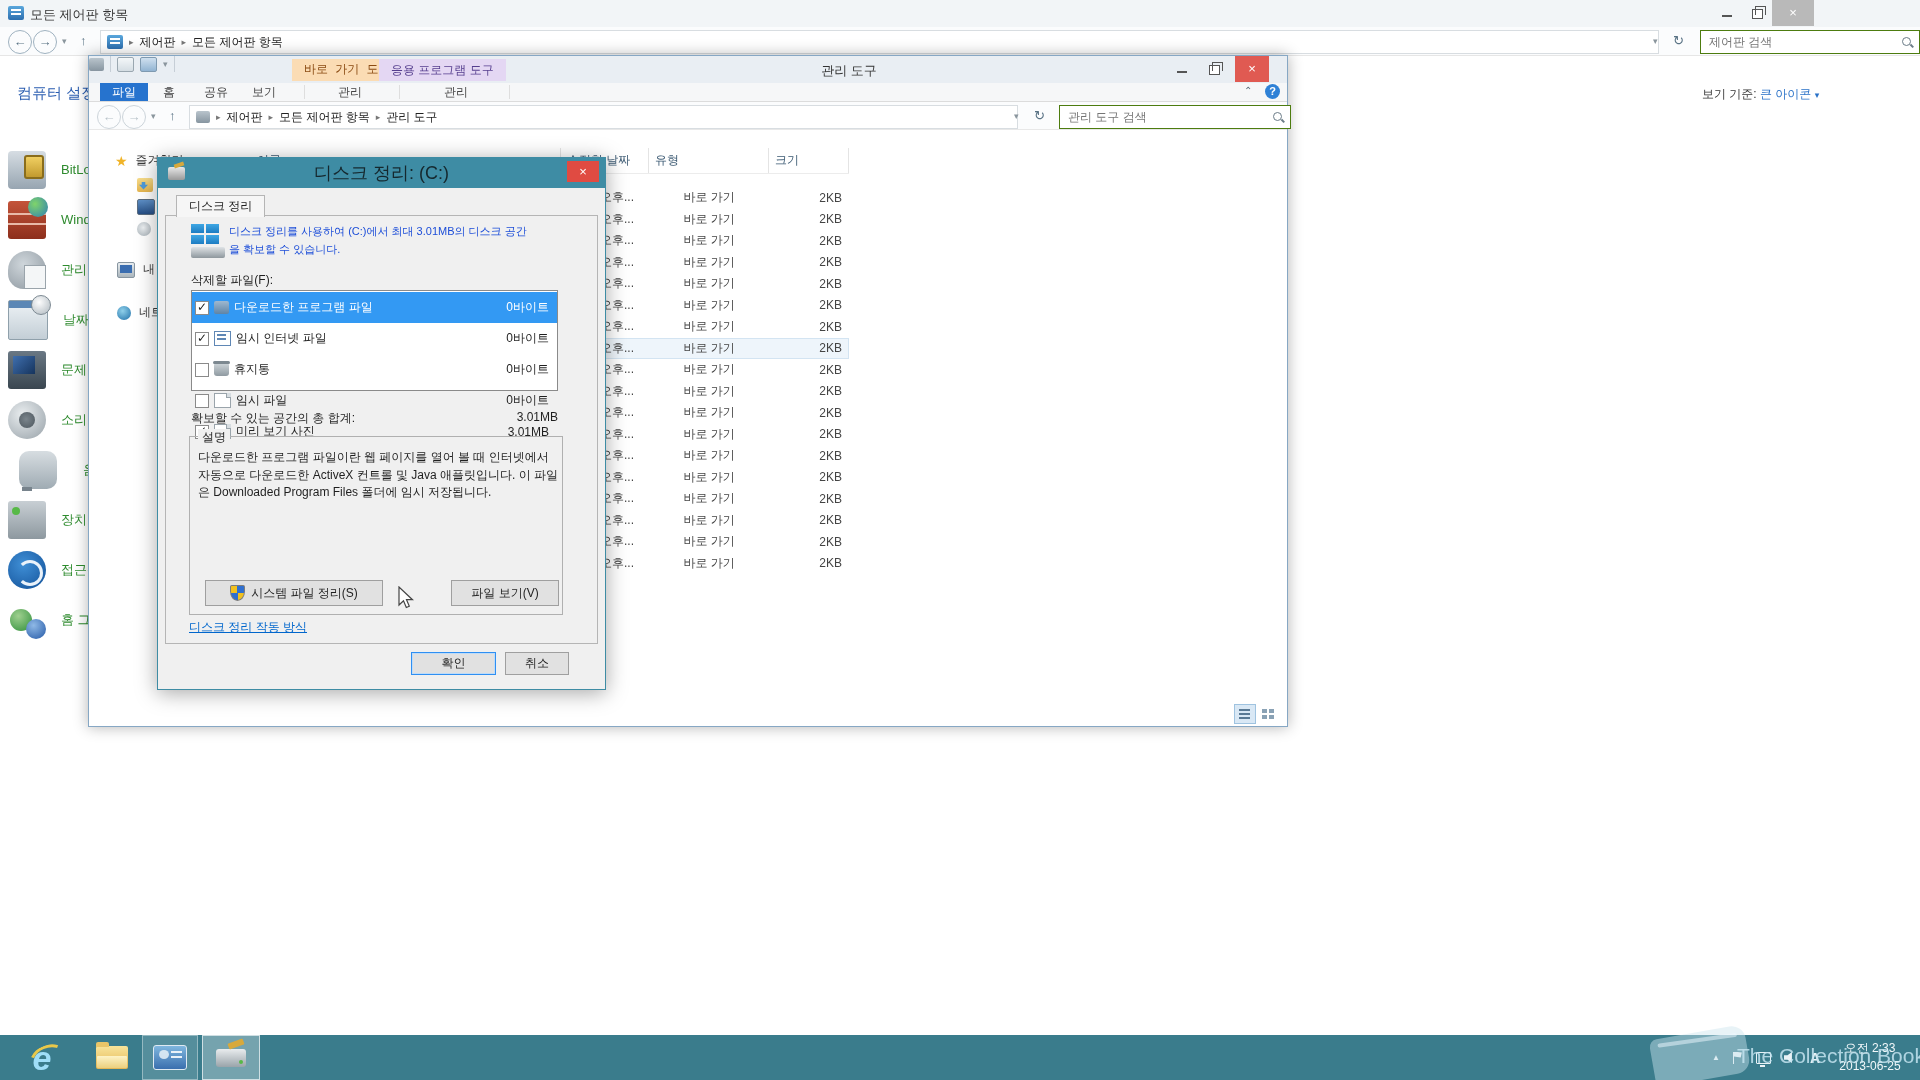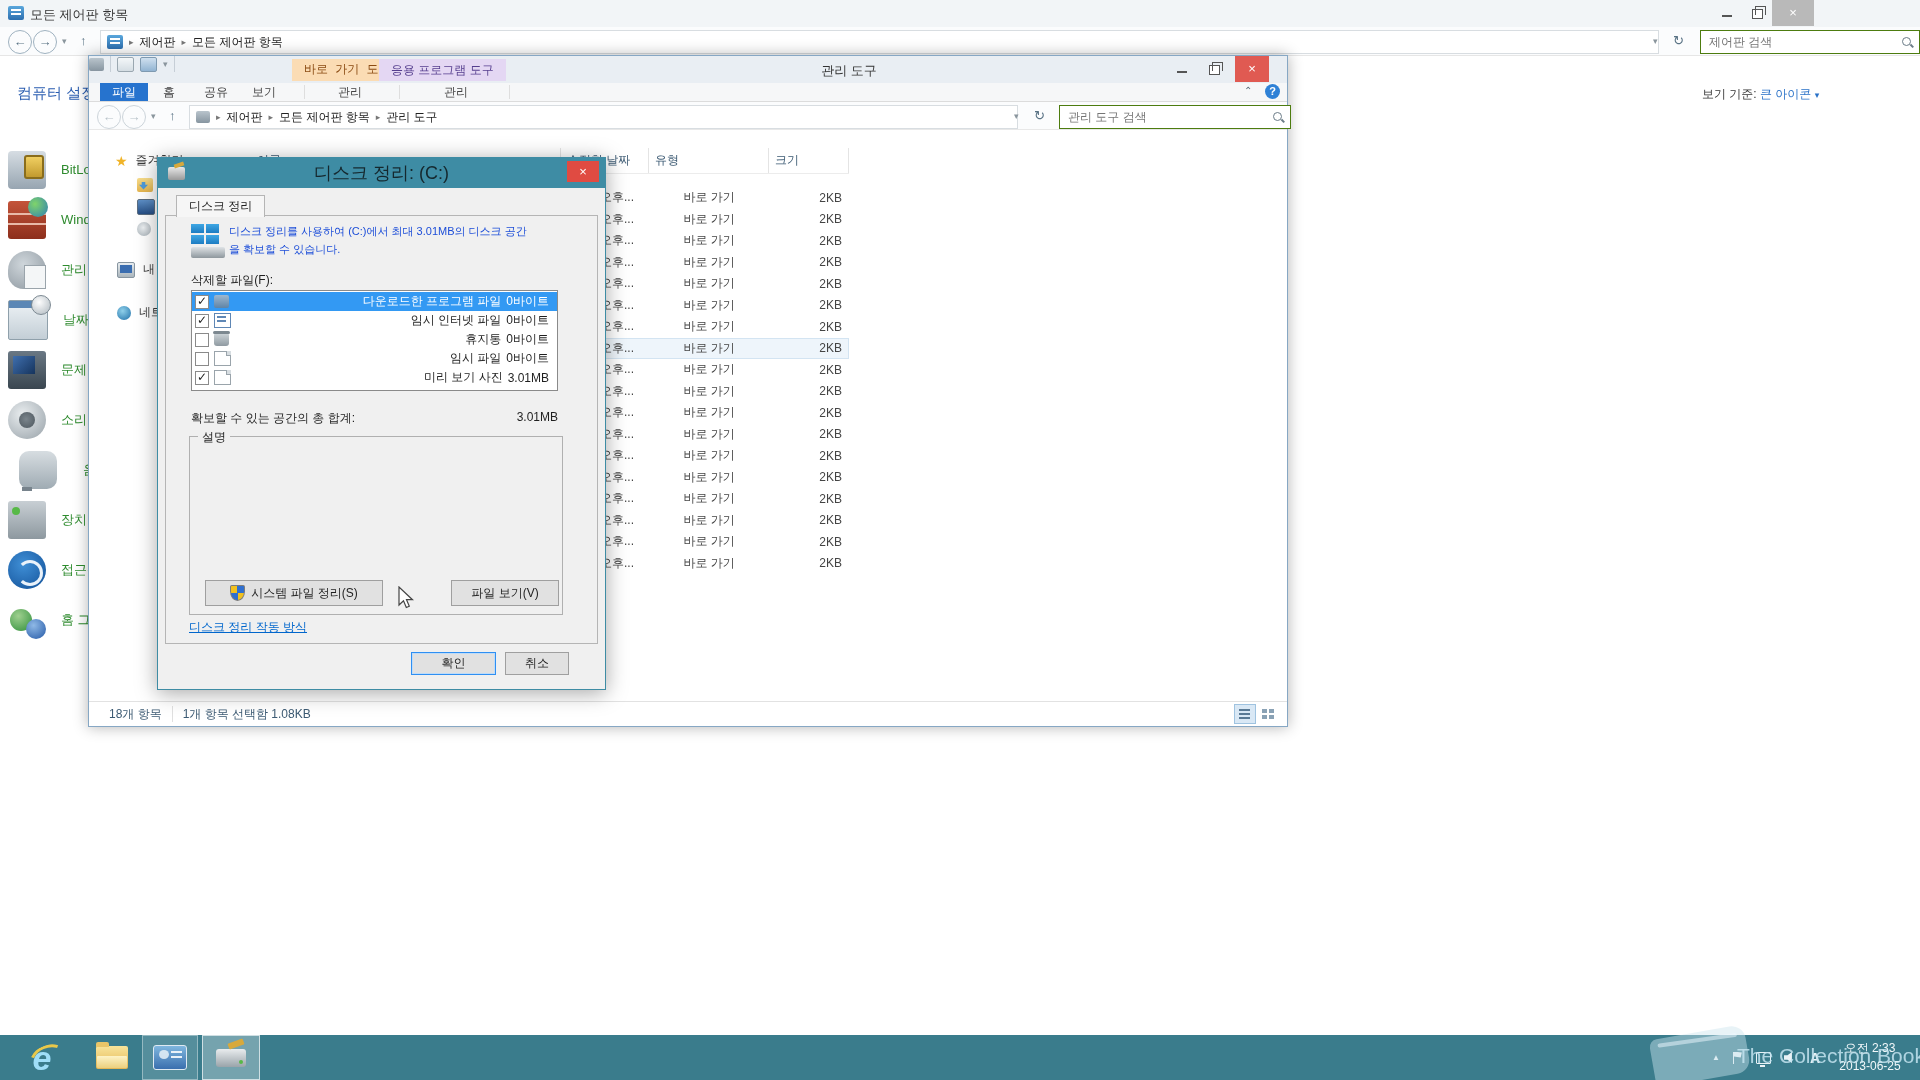--- a/index.html
+++ b/index.html
@@ -113,21 +113,21 @@
   .dlg-close{position:absolute;right:6px;top:3px;width:32px;height:21px;background:#e04b42;color:#fff;text-align:center;line-height:21px;font-size:13px;}
   .dlg-tab{left:18px;top:37px;height:21px;padding:0 12px;background:#f6f6f6;border:1px solid #b5b5b5;border-bottom:none;line-height:21px;z-index:2;}
   .dlg-page{left:7px;top:57px;width:431px;height:427px;border:1px solid #b5b5b5;background:#f0f0f0;}
   .dc-bigicon{left:33px;top:66px;width:36px;height:34px;
     background:linear-gradient(#3fa7e4,#1d7cc2),linear-gradient(#3fa7e4,#1d7cc2),linear-gradient(#3fa7e4,#1d7cc2),linear-gradient(#3fa7e4,#1d7cc2);
     background-size:13px 9px;background-position:0 0,15px 0,0 11px,15px 11px;background-repeat:no-repeat;}
   .dc-bigicon::after{content:"";position:absolute;left:0;bottom:0;width:34px;height:11px;border-radius:2px;background:linear-gradient(#dfe3e6,#8e979d);}
   .intro{left:71px;width:345px;font-size:11px;color:#1d4ed8;line-height:18px;}
   .flabel{left:33px;top:114px;color:#1f1f1f;}
   .listbox{left:33px;top:132px;width:367px;height:101px;background:#fff;border:1px solid #8a8a8a;padding-top:1px;box-sizing:border-box;}
-  .lrow{height:19px;display:flex;align-items:center;padding:0 3px;gap:5px;color:#1f1f1f;text-align:right;}
+  .lrow{height:31px;display:flex;align-items:center;padding:0 3px;gap:5px;color:#1f1f1f;}
   .lrow.selected{background:#3399f3;color:#fff;}
   .cb{width:12px;height:12px;background:#fff;border:1px solid #8a8a8a;position:relative;flex:0 0 auto;}
   .cb.checked::after{content:"✓";position:absolute;left:1px;top:-2px;font-size:12px;color:#222;}
   .li-icon{width:15px;height:13px;flex:0 0 auto;position:relative;}
   .li-dl{background:linear-gradient(#9fb8cf,#5f84a6);border-radius:2px;}
   .li-inet{background:#fff;border:1px solid #5f87b5;}
   .li-inet::after{content:"";position:absolute;left:2px;top:2px;width:9px;height:2px;background:#5f87b5;box-shadow:0 4px 0 #5f87b5;}
   .li-bin{background:linear-gradient(#cfd6da,#8f9aa1);border-radius:2px 2px 3px 3px;}
   .li-bin::after{content:"";position:absolute;left:-1px;top:-2px;width:17px;height:3px;background:#7c8890;border-radius:2px;}
   .li-doc{background:#fff;border:1px solid #9aa4ab;}
@@ -453,25 +453,20 @@
         <span class="fsize nw">2KB</span>
       </div>
 
       <div class="frow">
         <span class="fdate nw">오후...</span>
         <span class="ftype nw">바로 가기</span>
         <span class="fsize nw">2KB</span>
       </div>
     </div>
 
-  <div class="r statusbar">
-    <span style="margin-left:20px;">18개 항목</span>
-    <span class="st-sep"></span>
-    <span>1개 항목 선택함 1.08KB</span>
-  </div>
   <div class="r viewtoggle vt-lines vt-active" style="left:1145px;"></div>
   <div class="r viewtoggle vt-thumbs" style="left:1168px;"></div>
 </div>
 
 <div class="r dlg">
   <div class="r dlg-titlebar">
     <div class="dlg-icon"></div>
     <div class="dlg-title nw">디스크 정리: (C:)</div>
     <div class="dlg-close">×</div>
   </div>
@@ -515,20 +510,25 @@
         <span class="cb checked"></span>
         <span class="li-icon li-doc"></span>
         <span class="lname nw">미리 보기 사진</span>
         <span class="lsize nw">3.01MB</span>
       </div>
     </div>
   <div class="r total-label nw">확보할 수 있는 공간의 총 합계:</div>
   <div class="r total-value nw">3.01MB</div>
   <div class="r groupbox">
     <span class="gb-label">설명</span>
+    <div class="desc">
+      <div class="nw">다운로드한 프로그램 파일이란 웹 페이지를 열어 볼 때 인터넷에서</div>
+      <div class="nw">자동으로 다운로드한 ActiveX 컨트롤 및 Java 애플릿입니다. 이 파일</div>
+      <div class="nw">은 Downloaded Program Files 폴더에 임시 저장됩니다.</div>
+    </div>
     <div class="btn" style="left:15px;top:143px;width:178px;">
       <span class="shield"></span>
       <span>시스템 파일 정리(S)</span>
     </div>
     <div class="btn" style="left:261px;top:143px;width:108px;">
       <span>파일 보기(V)</span>
     </div>
   </div>
   <div class="r dlg-link nw">디스크 정리 작동 방식</div>
   <div class="btn btn-ok" style="left:253px;top:494px;width:85px;height:23px;">

